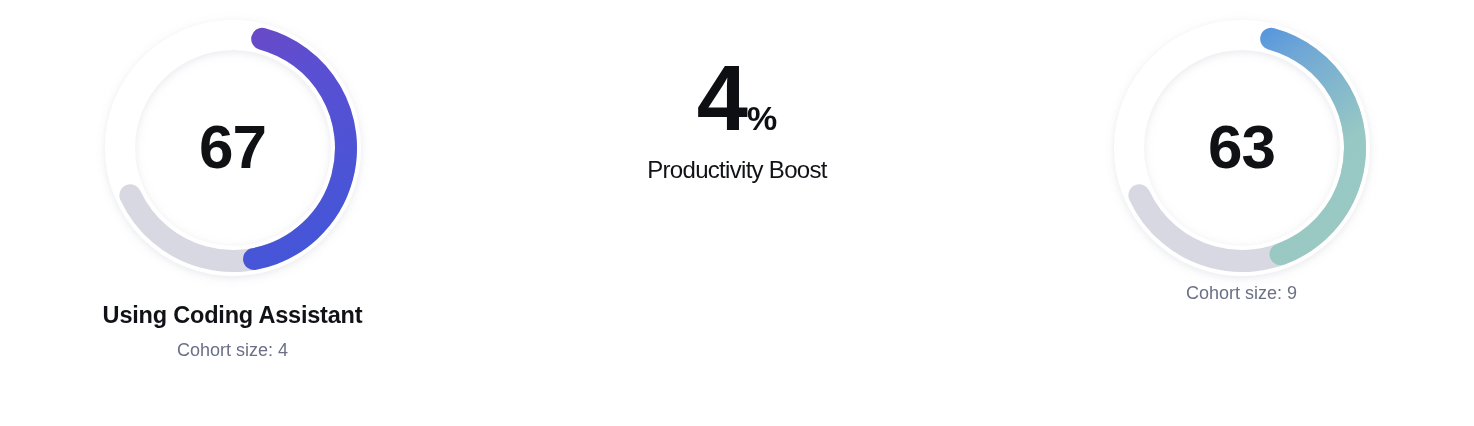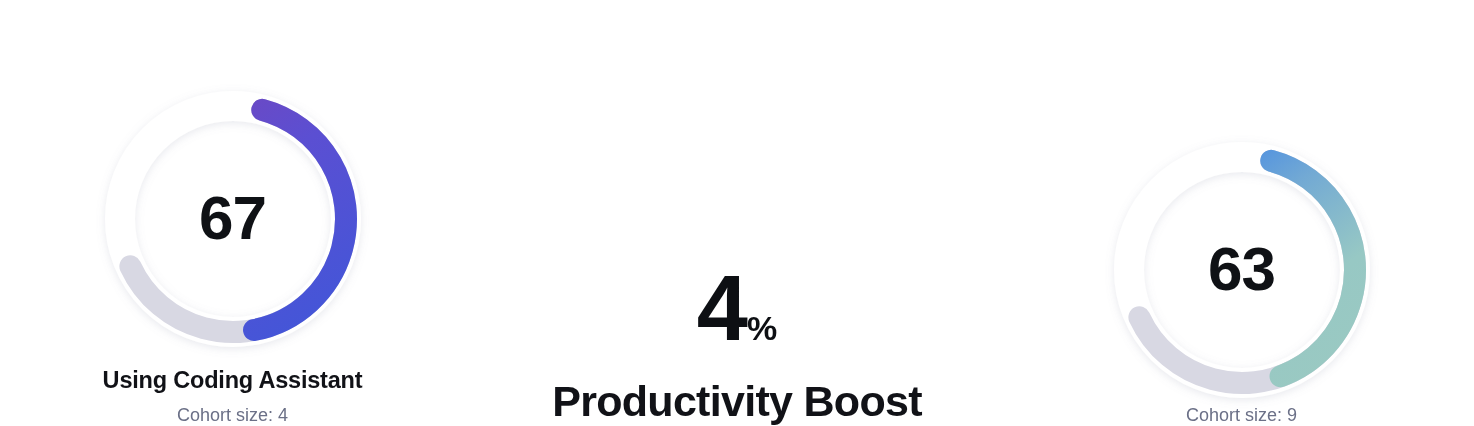--- a/index.html
+++ b/index.html
@@ -17,21 +17,21 @@
     height: 426px;
     background: #ffffff;
     overflow: hidden;
   }
 
   
   .row {
     position: absolute;
     inset: 0;
     display: flex;
-    align-items: flex-end;
+    align-items: flex-start;
     justify-content: space-between;
   }
 
   .col {
     flex: 0 0 auto;
     display: flex;
     flex-direction: column;
     align-items: center;
   }
 
@@ -60,21 +60,21 @@
     font-size: 62px;
     font-weight: bold;
     letter-spacing: -1px;
     color: #0f1115;
     line-height: 1;
     padding-bottom: 2px;
   }
 
   
   .gauge-caption {
-    margin-top: 24px;
+    margin-top: 30px;
     font-size: 23.5px;
     font-weight: bold;
     color: #111217;
     letter-spacing: -0.2px;
     text-align: center;
     white-space: nowrap;
   }
   .gauge-sub {
     margin-top: 11px;
     font-size: 18px;
@@ -99,23 +99,23 @@
   }
   .delta-unit {
     font-size: 34px;
     font-weight: bold;
     color: #0d0f13;
     line-height: 1;
     padding-bottom: 6px;
     margin-left: 2px;
   }
   .delta-title {
-    margin-top: 26px;
-    font-size: 43px;
-    font-weight: bold;
+    margin-top: 15px;
+    font-size: 24px;
+    font-weight: normal;
     color: #111217;
     letter-spacing: -0.7px;
     text-align: center;
     white-space: nowrap;
   }
   .delta-desc {
     margin-top: 20px;
     font-size: 19px;
     line-height: 1.52;
     color: #6b7087;

